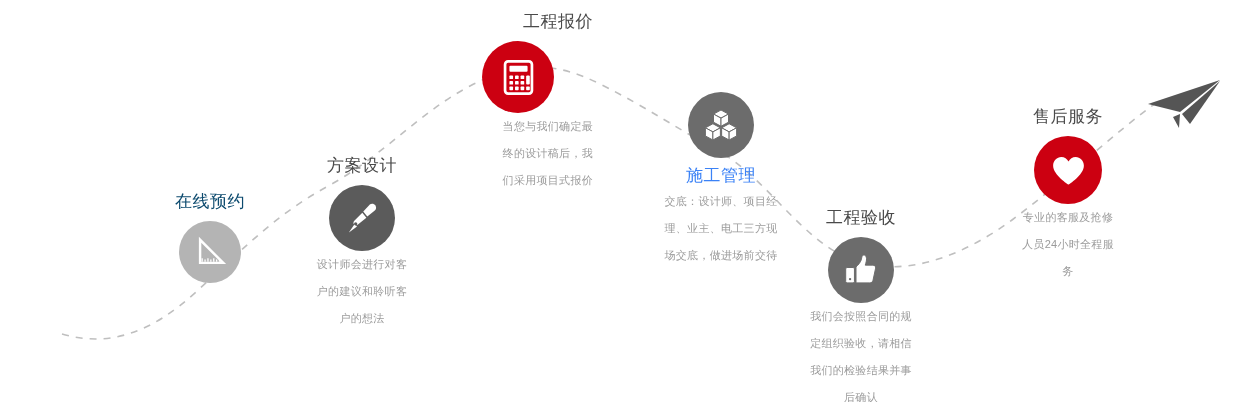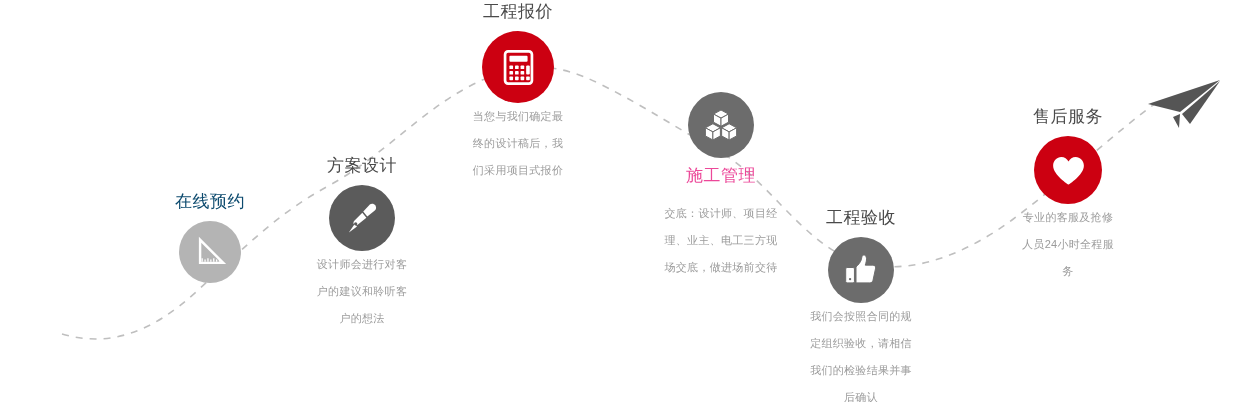--- a/index.html
+++ b/index.html
@@ -110,21 +110,21 @@
       <circle cx="21.8" cy="41.2" r="2.6" fill="#5b5b5b"></circle>
     </g>
   </svg>
         </div>
         <div class="step-desc" style="color: rgb(155, 155, 155); width: 150px; margin: 0px auto;">
           <div>设计师会进行对客</div>
           <div>户的建议和聆听客</div>
           <div>户的想法</div>
         </div>
       </div>
-      <div class="step title-top" style="left: 443px; top: 0; width: 150px;">
+      <div class="step title-top" style="left: 443px; top: 10px; width: 150px; text-align: right;">
         <div class="step-title" style="color: rgb(74, 74, 74);">工程报价</div>
         <div class="step-icon" style="width: 72px; height: 72px; background: rgb(204, 0, 17);">
           <svg viewBox="0 0 64 64" xmlns="http://www.w3.org/2000/svg" width="43" height="43">
     <rect x="12" y="8" width="40" height="48" rx="4.5" ry="4.5" fill="none" stroke="#ffffff" stroke-width="4"></rect>
     <rect x="18.5" y="14.5" width="27" height="9" rx="1.5" ry="1.5" fill="#ffffff"></rect>
     <g fill="#ffffff">
       <rect x="18.5" y="29" width="5.4" height="5.4" rx="1"></rect>
       <rect x="26.8" y="29" width="5.4" height="5.4" rx="1"></rect>
       <rect x="35.1" y="29" width="5.4" height="5.4" rx="1"></rect>
       <rect x="18.5" y="37.2" width="5.4" height="5.4" rx="1"></rect>
@@ -156,22 +156,22 @@
       <polygon points="19,30 31,36.5 19,43 7,36.5" fill="#ffffff"></polygon>
       <polygon points="7,36.5 19,43 19,56 7,49.5" fill="#ffffff"></polygon>
       <polygon points="31,36.5 31,49.5 19,56 19,43" fill="#ffffff"></polygon>
 
       <polygon points="45,30 57,36.5 45,43 33,36.5" fill="#ffffff"></polygon>
       <polygon points="33,36.5 45,43 45,56 33,49.5" fill="#ffffff"></polygon>
       <polygon points="57,36.5 57,49.5 45,56 45,43" fill="#ffffff"></polygon>
     </g>
   </svg>
         </div>
-        <div class="step-title" style="color: #ec4899;">施工管理</div>
-        <div class="step-desc" style="color: rgb(155, 155, 155); width: 220px; margin: 12px auto;">
+        <div class="step-title" style="color: #3b82f6;">施工管理</div>
+        <div class="step-desc" style="color: rgb(155, 155, 155); width: 220px; margin: 0px auto;">
           <div>交底：设计师、项目经</div>
           <div>理、业主、电工三方现</div>
           <div>场交底，做进场前交待</div>
         </div>
       </div>
       <div class="step title-top" style="left: 779px; top: 186px; width: 164px; margin-top: 20px;">
         <div class="step-title" style="color: rgb(74, 74, 74);">工程验收</div>
         <div class="step-icon" style="width: 66px; height: 66px; background: rgb(108, 108, 108);">
           <svg viewBox="0 0 64 64" xmlns="http://www.w3.org/2000/svg" width="40" height="40">
     <g fill="#ffffff" stroke="#6c6c6c" stroke-width="1.6" stroke-linejoin="round">

